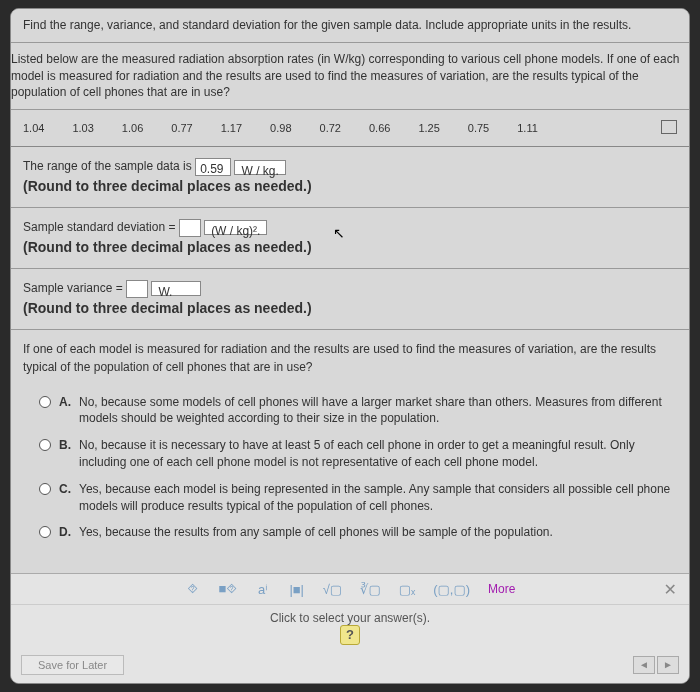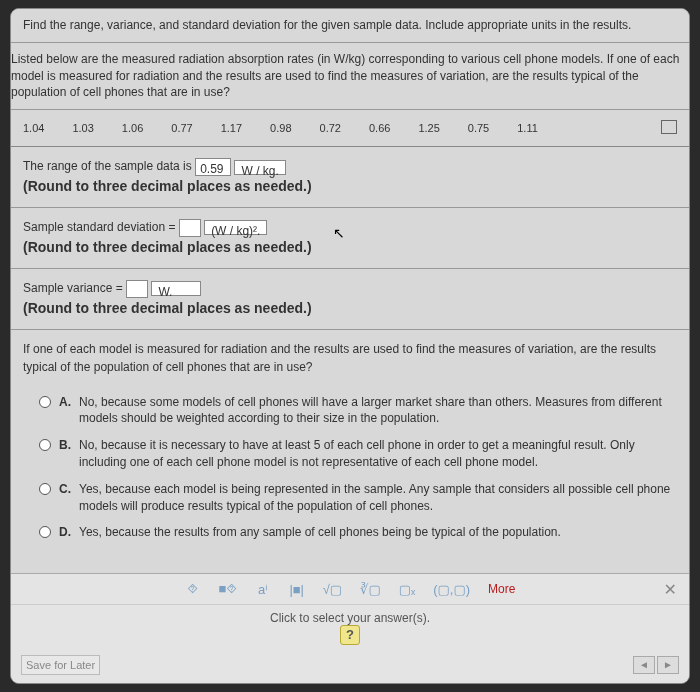--- a/index.html
+++ b/index.html
@@ -118,21 +118,21 @@
       justify-content: center;
       border-bottom: 1px solid #ccc;
       position: relative;
     }
     .toolbar .tool {
       color: #7aa0c4;
       font-size: 13px;
       min-width: 16px;
       text-align:center;
     }
-    .toolbar .more { color: #b91c1c; }
+    .toolbar .more { color: #a21caf; }
     .toolbar .close {
       position:absolute; right:12px; color:#888; font-size:16px;
     }
     .footer-row {
       display:flex;
       justify-content: space-between;
       align-items: center;
       padding: 6px 10px;
       flex-direction: column;
     }
@@ -143,21 +143,21 @@
       font-weight:bold; font-size:13px;
     }
     .save-row {
       padding: 4px 10px 8px;
       display:flex;
       justify-content: space-between;
       align-items:center;
     }
     .save-btn {
       font-size:11px; color:#888;
-      padding: 3px 4px;
+      padding: 3px 16px;
       border: 1px solid #bbb;
       background: #e8e8e8;
     }
     .nav-btns { display:flex; gap:2px; }
     .nav-btn {
       width:22px; height:18px; background:#ddd; border:1px solid #aaa;
       color:#888; text-align:center; font-size:10px; line-height:16px;
     }
     .cursor {
       position: absolute;
@@ -227,21 +227,21 @@
       <span>No, because it is necessary to have at least 5 of each cell phone in order to get a meaningful result. Only including one of each cell phone model is not representative of each cell phone model.</span>
     </div>
     <div class="option">
       <span class="radio"></span>
       <span class="option-label">C.</span>
       <span>Yes, because each model is being represented in the sample. Any sample that considers all possible cell phone models will produce results typical of the population of cell phones.</span>
     </div>
     <div class="option">
       <span class="radio"></span>
       <span class="option-label">D.</span>
-      <span>Yes, because the results from any sample of cell phones being be typical of the population.</span>
+      <span>Yes, because the results from any sample of cell phones will be sample of the population.</span>
     </div>
   </div>
 
   <div class="cursor">↖</div>
 
   <div class="bottom-bar">
     <div class="toolbar">
       <span class="tool">⯑</span>
       <span class="tool">■⯑</span>
       <span class="tool">aⁱ</span>

